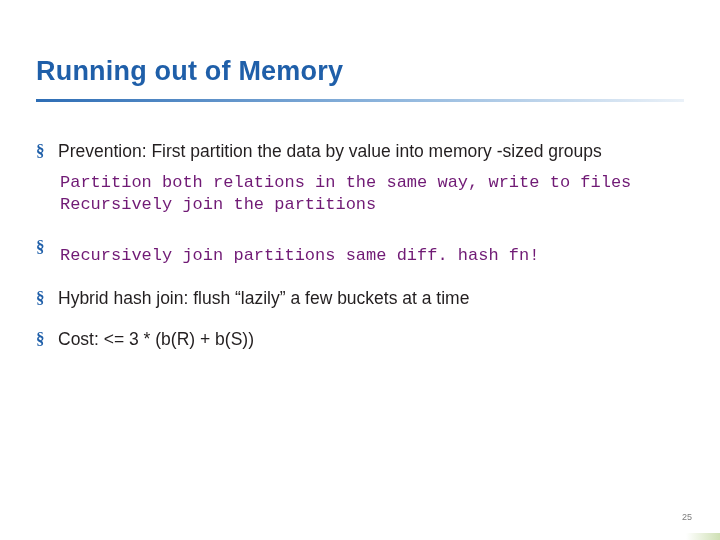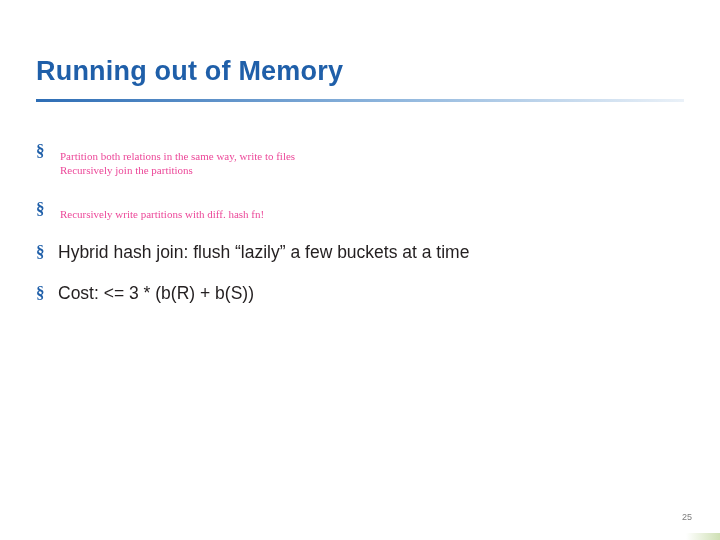--- a/index.html
+++ b/index.html
@@ -55,23 +55,23 @@
     position: absolute;
     left: 0;
     top: 0px;
     color: #1F5FA9;
     font-size: 17px;
     font-weight: bold;
     font-family: "Liberation Serif", serif;
   }
   .l2 {
     padding-left: 36px;
-    font-family: Liberation Serif, serif;
-    font-size: 11px;
-    color: #ec4899;
+    font-family: Liberation Mono, monospace;
+    font-size: 17px;
+    color: #701a75;
     line-height: 1.30;
     text-indent: -12px;
   }
   .gap-sm { height: 7px; }
   .gap-md { height: 16px; }
   .gap-lg { height: 20px; }
   .page-number {
     position: absolute;
     right: 28px;
     bottom: 18px;
@@ -92,36 +92,37 @@
 
 <div class="slide">
 
   <div class="slide-title">Running out of Memory</div>
   <div class="title-rule"></div>
 
   <div class="body">
 
     <div class="l1">
       <span class="bullet">§</span>
+      <span>Prevention:  First partition the data by value into memory -sized groups</span>
     </div>
 
     <div class="gap-sm"></div>
 
     <div class="l2">Partition both relations in the same way, write to files</div>
     <div class="l2">Recursively join the partitions</div>
 
     <div class="gap-lg"></div>
 
     <div class="l1">
       <span class="bullet">§</span>
     </div>
 
     <div class="gap-sm"></div>
 
-    <div class="l2">Recursively write partitions with diff. hash fn!</div>
+    <div class="l2">Recursively join partitions same diff. hash fn!</div>
 
     <div class="gap-lg"></div>
 
     <div class="l1">
       <span class="bullet">§</span>
       <span>Hybrid hash join: flush “lazily” a few buckets at a time</span>
     </div>
 
     <div class="gap-md"></div>
 

